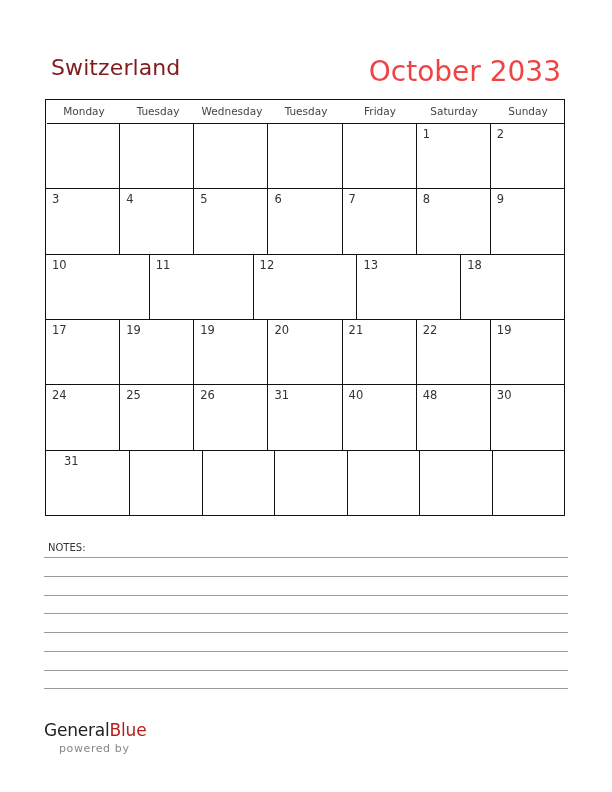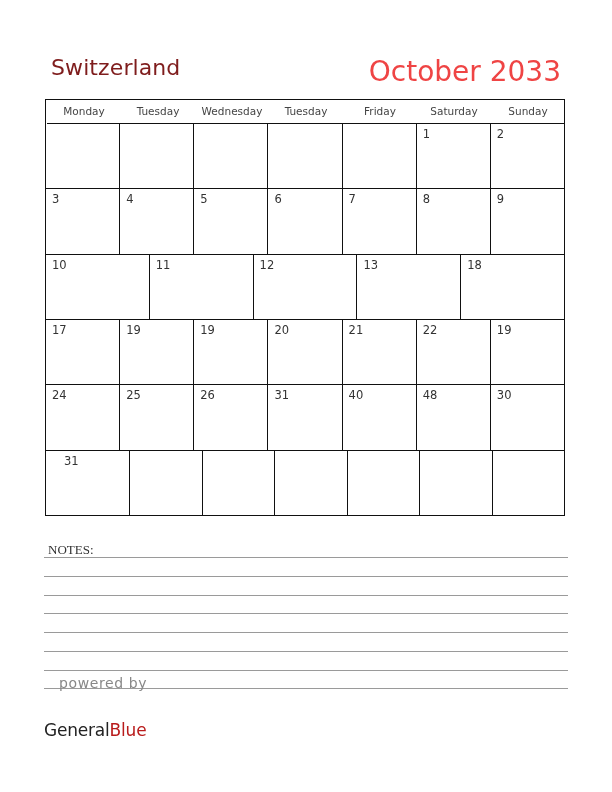--- a/index.html
+++ b/index.html
@@ -88,36 +88,35 @@
       position: absolute;
       left: 6px;
       top: 3px;
       font-size: 11.5px;
       color: #333;
     }
     .notes-label {
       position: absolute;
       left: 48px;
       top: 542px;
-      font-size: 13px;
+      font-size: 10px;
       color: #333;
-      font-family: Liberation Serif, serif;
     }
     .note-line {
       position: absolute;
       left: 44px;
       width: 524px;
       height: 0;
       border-top: 1.2px solid #9a9a9a;
     }
     .powered {
       position: absolute;
       left: 47px;
-      top: 675px;
-      font-size: 14px;
+      top: 742px;
+      font-size: 11px;
       color: #888;
       letter-spacing: 0.6px;
       padding-left: 12px;
     }
     .brand {
       position: absolute;
       left: 44px;
       top: 720px;
       font-size: 17px;
       color: #222;

